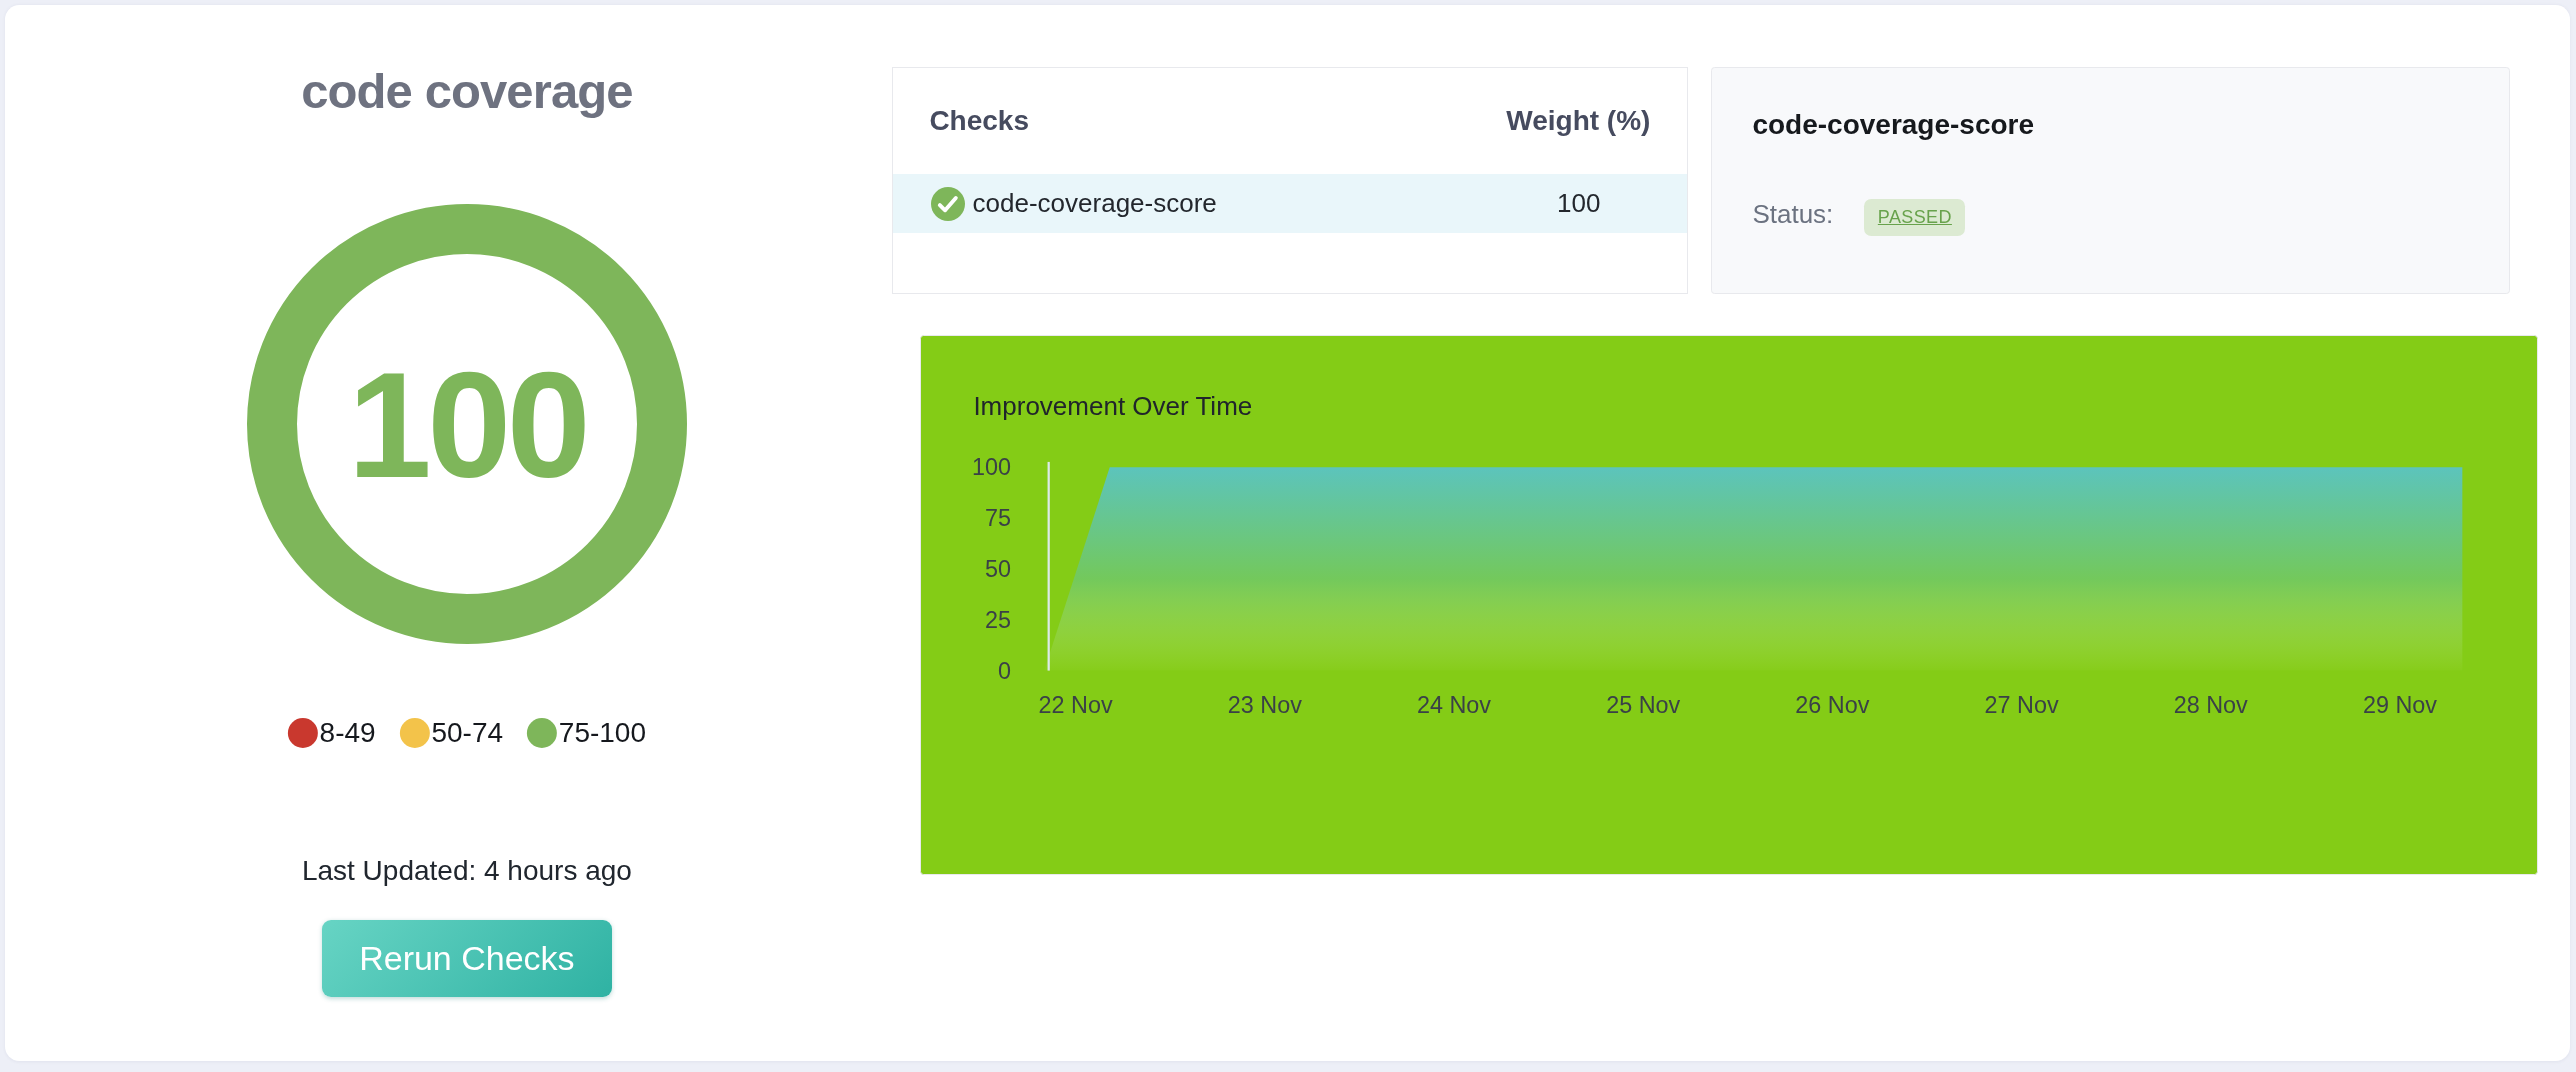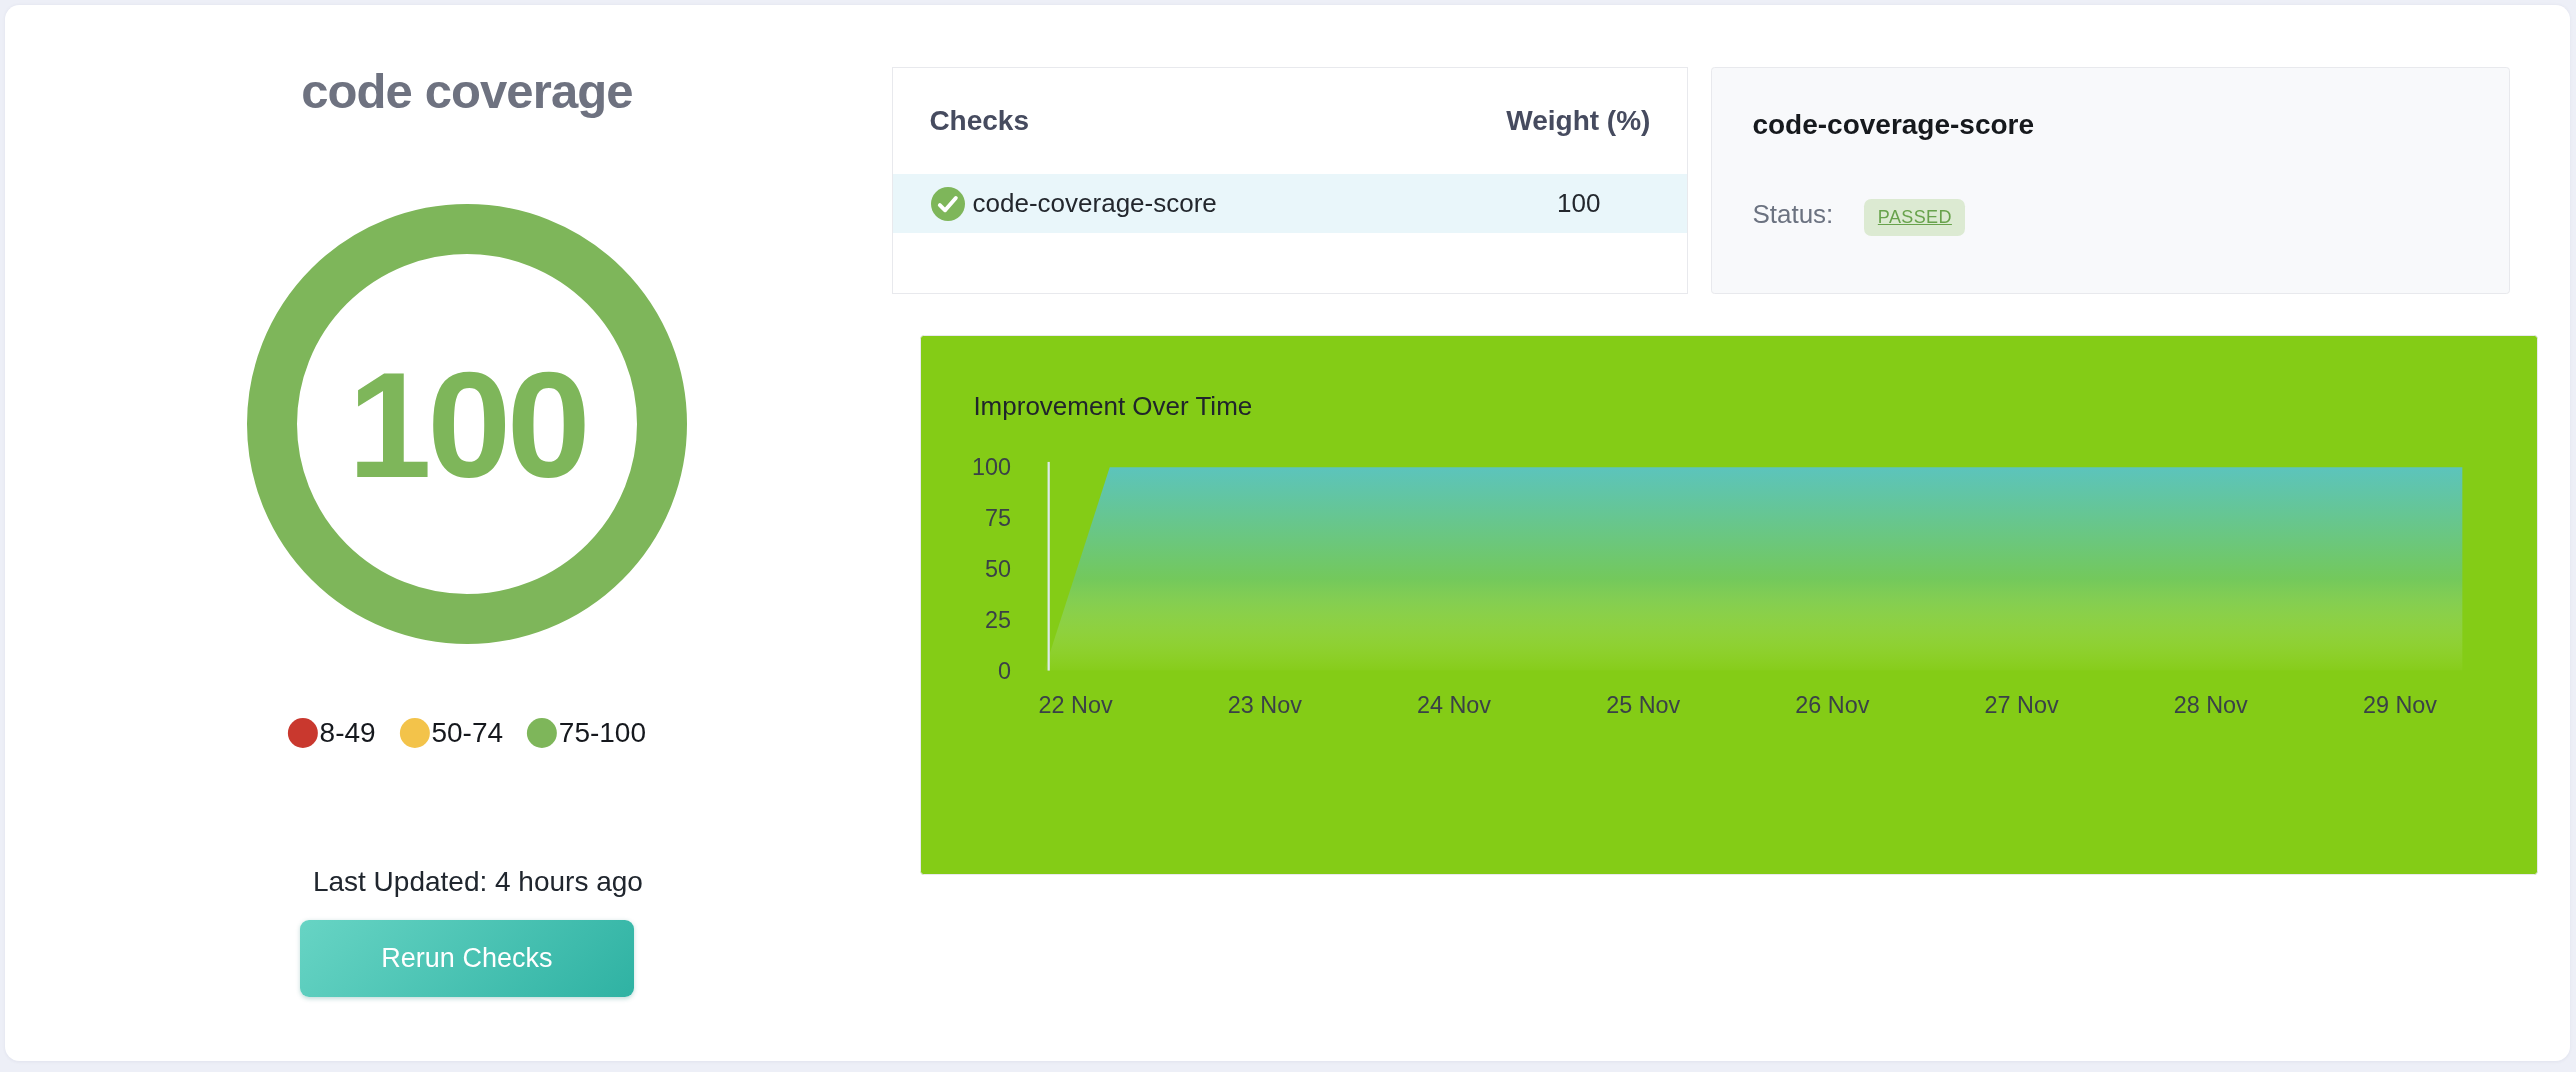--- a/index.html
+++ b/index.html
@@ -37,28 +37,28 @@
   }
   .legend {
     position: absolute; top: 712px; left: 50%; transform: translateX(-50%);
     display: flex; align-items: center; gap: 24px; white-space: nowrap;
   }
   .legend-item { display: flex; align-items: center; gap: 1.8px; }
   .legend-dot { width: 30px; height: 30px; border-radius: 50%; display: inline-block; }
   .legend-label { font-size: 28px; color: #15181d; }
   .last-updated {
     position: absolute; top: 850px; left: 50%; transform: translateX(-50%);
-    margin: 11px; font-size: 28px; color: #20262e; white-space: nowrap;
+    margin: 0; font-size: 28px; color: #20262e; white-space: nowrap;
   }
   .rerun-btn {
     position: absolute; top: 915px; left: 50%; transform: translateX(-50%);
-    width: 334px; height: 77px;
+    width: 290px; height: 77px;
     border: none; border-radius: 9px;
     background: linear-gradient(135deg, #67d4c4 0%, #2fb2a3 100%);
-    color: #ffffff; font-size: 27px; font-weight: 500;
+    color: #ffffff; font-size: 34px; font-weight: 500;
     font-family: "Liberation Sans", sans-serif;
     cursor: pointer;
     box-shadow: 0 1.8px 4.5px rgba(20,120,110,0.25);
   }
   
   .checks-card {
     position: absolute; left: 887px; top: 62px;
     width: 796px; height: 227px;
     background: #ffffff;
     border: 1.8px solid #e8e9ed; border-radius: 0;

